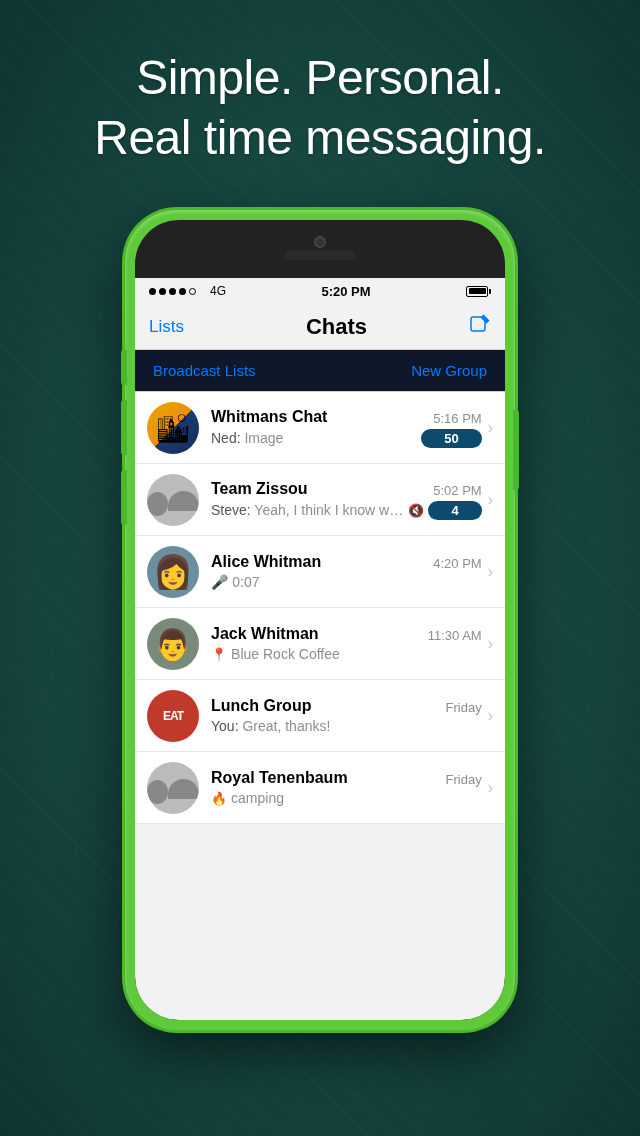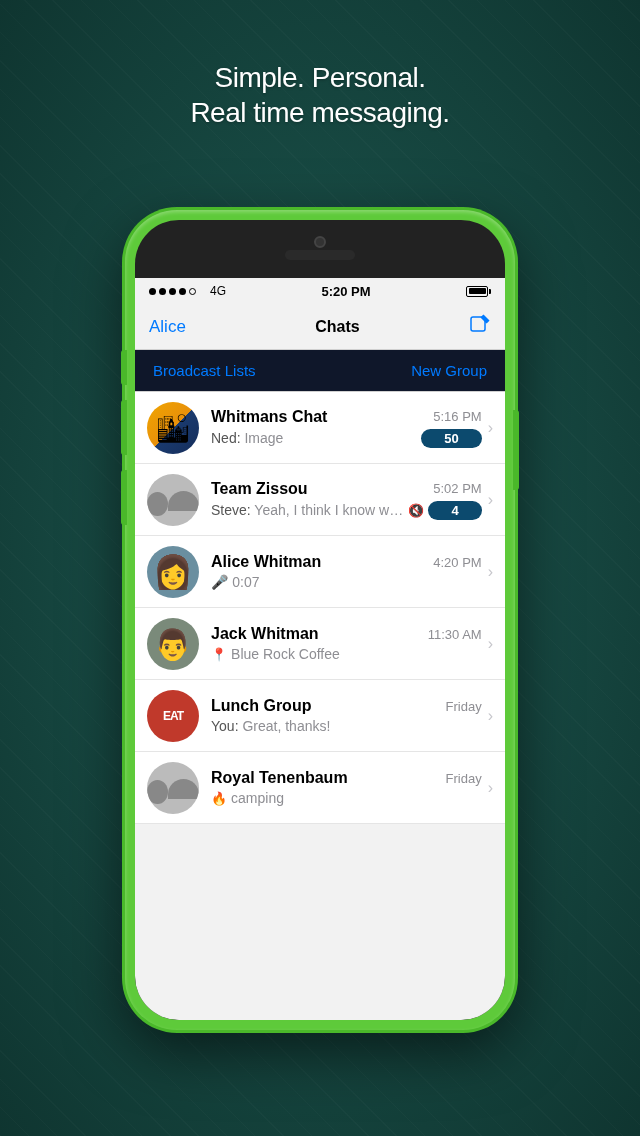--- a/index.html
+++ b/index.html
@@ -29,25 +29,25 @@
         45deg,
         rgba(255,255,255,0.02) 0px,
         rgba(255,255,255,0.02) 1px,
         transparent 1px,
         transparent 20px
       );
     }
 
     .tagline {
       position: absolute;
-      top: 60px;
+      top: 48px;
       left: 0; right: 0;
       text-align: center;
       color: white;
-      font-size: 28px;
+      font-size: 48px;
       font-weight: 300;
       line-height: 1.25;
       letter-spacing: -0.5px;
       text-shadow: 0 1px 3px rgba(0,0,0,0.3);
     }
 
     
     .phone-outer {
       position: absolute;
       left: 50%;
@@ -170,21 +170,21 @@
       justify-content: space-between;
       padding: 0 14px;
     }
 
     .nav-edit {
       color: #007aff;
       font-size: 17px;
     }
 
     .nav-title {
-      font-size: 16px;
+      font-size: 22px;
       font-weight: 600;
       color: #000;
       margin-left: 20px;
     }
 
     .nav-compose {
       color: #007aff;
       font-size: 20px;
     }
 
@@ -278,21 +278,21 @@
       transform: translate(-50%, -50%);
     }
 
     .chat-content {
       flex: 1;
       min-width: 0;
     }
 
     .chat-top {
       display: flex;
-      align-items: center;
+      align-items: flex-end;
       justify-content: space-between;
       margin-bottom: 3px;
     }
 
     .chat-name {
       font-size: 16px;
       font-weight: 600;
       color: #000;
     }
 
@@ -438,21 +438,21 @@
         <span class="status-time">5:20 PM</span>
         <div class="battery-icon">
           <div class="battery-body">
             <div class="battery-fill"></div>
           </div>
           <div class="battery-tip"></div>
         </div>
       </div>
 
       <div class="nav-bar">
-        <span class="nav-edit">Alice</span>
+        <span class="nav-edit">Lists</span>
         <span class="nav-title">Chats</span>
         <span class="nav-compose">
           <svg width="22" height="22" viewBox="0 0 22 22" fill="none">
             <rect x="2" y="4" width="14" height="14" rx="2" stroke="#007aff" stroke-width="1.5" fill="none"></rect>
             <line x1="14" y1="2" x2="20" y2="8" stroke="#007aff" stroke-width="1.5"></line>
             <line x1="12" y1="4" x2="18" y2="10" stroke="#007aff" stroke-width="1.5"></line>
             <path d="M14 2 L20 8 L18 10 L12 4 Z" fill="#007aff"></path>
           </svg>
         </span>
       </div>

